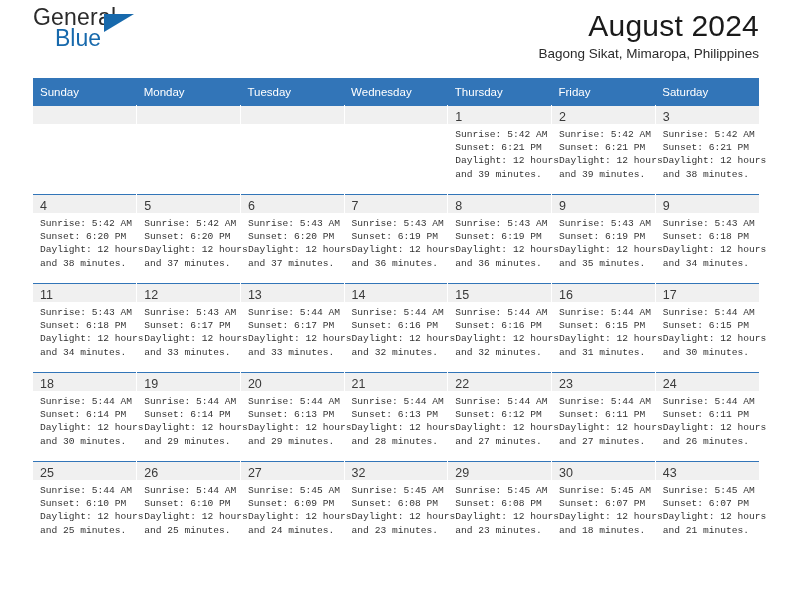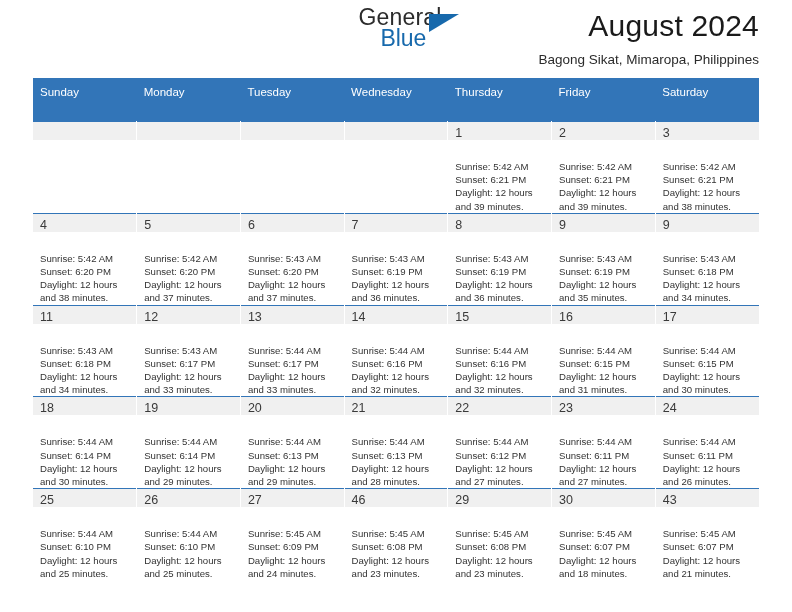--- a/index.html
+++ b/index.html
@@ -22,21 +22,21 @@
     box-sizing: border-box;
     padding: 0 33px;
   }
 
   
   .header {
     position: relative;
     height: 72px;
     display: flex;
     align-items: flex-start;
-    justify-content: flex-end;
+    justify-content: space-between;
   }
   .brand {
     position: relative;
     margin-top: 5px;
     width: 180px;
     height: 56px;
   }
   .brand-general {
     font-size: 23px;
     letter-spacing: 0.2px;
@@ -69,37 +69,37 @@
     font-size: 30px;
     font-weight: normal;
     color: #1a1a1a;
     line-height: 36px;
     letter-spacing: 0.2px;
   }
   .cal-subtitle {
     font-size: 13.5px;
     color: #2b2b2b;
     line-height: 20px;
-    margin-top: 6px;
+    margin-top: 0;
   }
 
   
   table.calendar {
     width: 726px;
     border-collapse: collapse;
     table-layout: fixed;
     margin-top: 6px;
   }
   table.calendar thead th {
     background: #3275b8;
     color: #ffffff;
     font-weight: normal;
     font-size: 11.5px;
     text-align: left;
-    padding: 4px 0 20px 7px;
+    padding: 4px 0 4px 7px;
     height: 19px;
     line-height: 14px;
   }
   td.day {
     vertical-align: top;
     padding: 0;
     width: 103.7px;
     height: 89px;
     border-right: 1px solid #ffffff;
   }
@@ -111,24 +111,25 @@
     height: 19px;
     padding: 1px 0 0 7px;
     box-sizing: border-box;
   }
   .daynum {
     font-size: 12.5px;
     color: #3a3a3a;
     line-height: 17px;
   }
   .day-body {
-    padding: 20px 6px 0 7px;
+    padding: 4px 6px 0 7px;
     font-size: 9.6px;
     line-height: 13.2px;
     color: #333333;
+    font-family: Liberation Mono, monospace;
   }
   .day-body div { white-space: nowrap; }
   td.empty .daynum-band { background: #f0f0f0; }
 </style>
 </head>
 <body>
 
 <div class="page">
 
   <div class="header">
@@ -441,21 +442,21 @@
           <td class="day">
             <div class="daynum-band"><span class="daynum">27</span></div>
             <div class="day-body">
               <div>Sunrise: 5:45 AM</div>
               <div>Sunset: 6:09 PM</div>
               <div>Daylight: 12 hours</div>
               <div>and 24 minutes.</div>
             </div>
           </td>
           <td class="day">
-            <div class="daynum-band"><span class="daynum">46</span></div>
+            <div class="daynum-band"><span class="daynum">32</span></div>
             <div class="day-body">
               <div>Sunrise: 5:45 AM</div>
               <div>Sunset: 6:08 PM</div>
               <div>Daylight: 12 hours</div>
               <div>and 23 minutes.</div>
             </div>
           </td>
           <td class="day">
             <div class="daynum-band"><span class="daynum">29</span></div>
             <div class="day-body">

